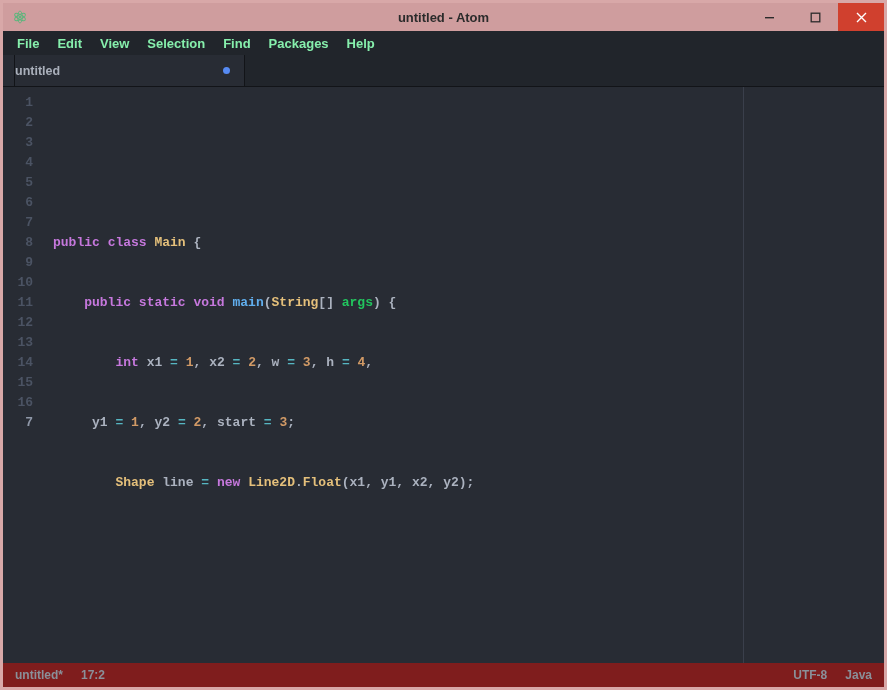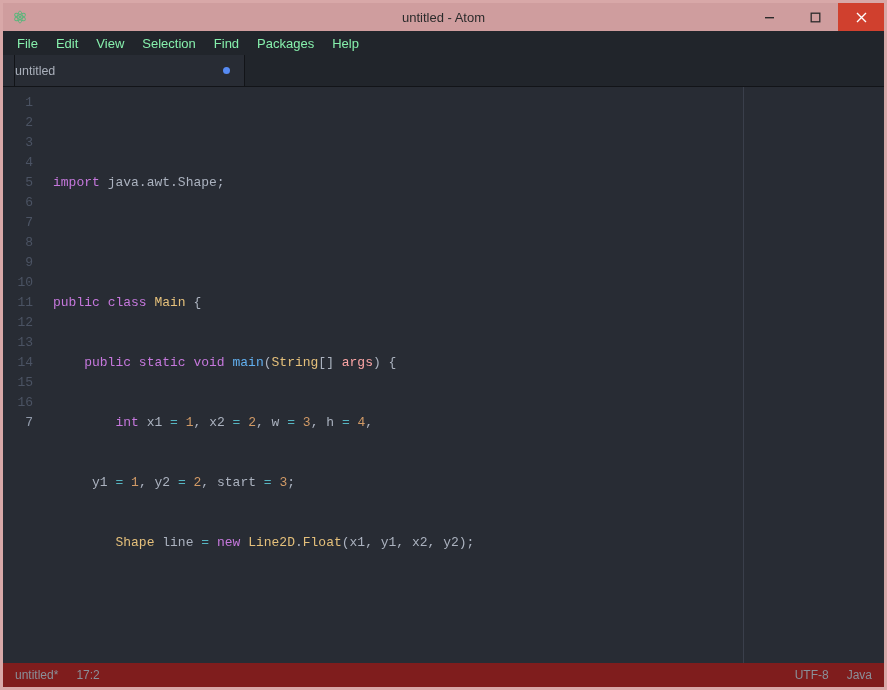--- a/index.html
+++ b/index.html
@@ -11,20 +11,21 @@
     height: 690px;
     overflow: hidden;
   }
   .window {
     display: flex;
     flex-direction: column;
     width: 100%;
     height: 100%;
     background: #d8a8a8;
     padding: 3px;
+    font-weight: bold;
   }
   
   .titlebar {
     height: 28px;
     display: flex;
     align-items: center;
     background: #cf9d9e;
     position: relative;
   }
   .app-icon {
@@ -144,21 +145,21 @@
     left: 700px;
     width: 1px;
     background: #3a3f4b;
   }
 
   
   .kw   { color: #c678dd; }   
   .pkg  { color: #abb2bf; }   
   .cls  { color: #e5c07b; }   
   .fn   { color: #61afef; }   
-  .idp  { color: #fca5a5; }   
+  .idp  { color: #22c55e; }   
   .num  { color: #d19a66; }   
   .op   { color: #56b6c2; }   
   .pun  { color: #abb2bf; }
 
   
   .statusbar {
     height: 24px;
     background: #7f1d1d;
     color: #8a9099;
     display: flex;
@@ -239,21 +240,20 @@
         <div>12</div>
         <div>13</div>
         <div>14</div>
         <div>15</div>
         <div>16</div>
         <div class="current">7</div>
       </div>
     <div class="code">
       <div class="wrap-guide"></div>
 
-      <div class="line"><span class="kw">import</span> <span class="pkg">java.awt.Shape</span><span class="pun">;</span></div>
       <div class="line"></div>
       <div class="line"><span class="kw">public</span> <span class="kw">class</span> <span class="cls">Main</span> <span class="pun">{</span></div>
       <div class="line">    <span class="kw">public</span> <span class="kw">static</span> <span class="kw">void</span> <span class="fn">main</span><span class="pun">(</span><span class="cls">String</span><span class="pun">[]</span> <span class="idp">args</span><span class="pun">) {</span></div>
       <div class="line">        <span class="kw">int</span> <span class="pkg">x1</span> <span class="op">=</span> <span class="num">1</span><span class="pun">,</span> <span class="pkg">x2</span> <span class="op">=</span> <span class="num">2</span><span class="pun">,</span> <span class="pkg">w</span> <span class="op">=</span> <span class="num">3</span><span class="pun">,</span> <span class="pkg">h</span> <span class="op">=</span> <span class="num">4</span><span class="pun">,</span></div>
       <div class="line">     <span class="pkg">y1</span> <span class="op">=</span> <span class="num">1</span><span class="pun">,</span> <span class="pkg">y2</span> <span class="op">=</span> <span class="num">2</span><span class="pun">,</span> <span class="pkg">start</span> <span class="op">=</span> <span class="num">3</span><span class="pun">;</span></div>
       <div class="line">        <span class="cls">Shape</span> <span class="pkg">line</span> <span class="op">=</span> <span class="kw">new</span> <span class="cls">Line2D</span><span class="pun">.</span><span class="cls">Float</span><span class="pkg">(x1, y1, x2, y2)</span><span class="pun">;</span></div>
       
       
       
       

